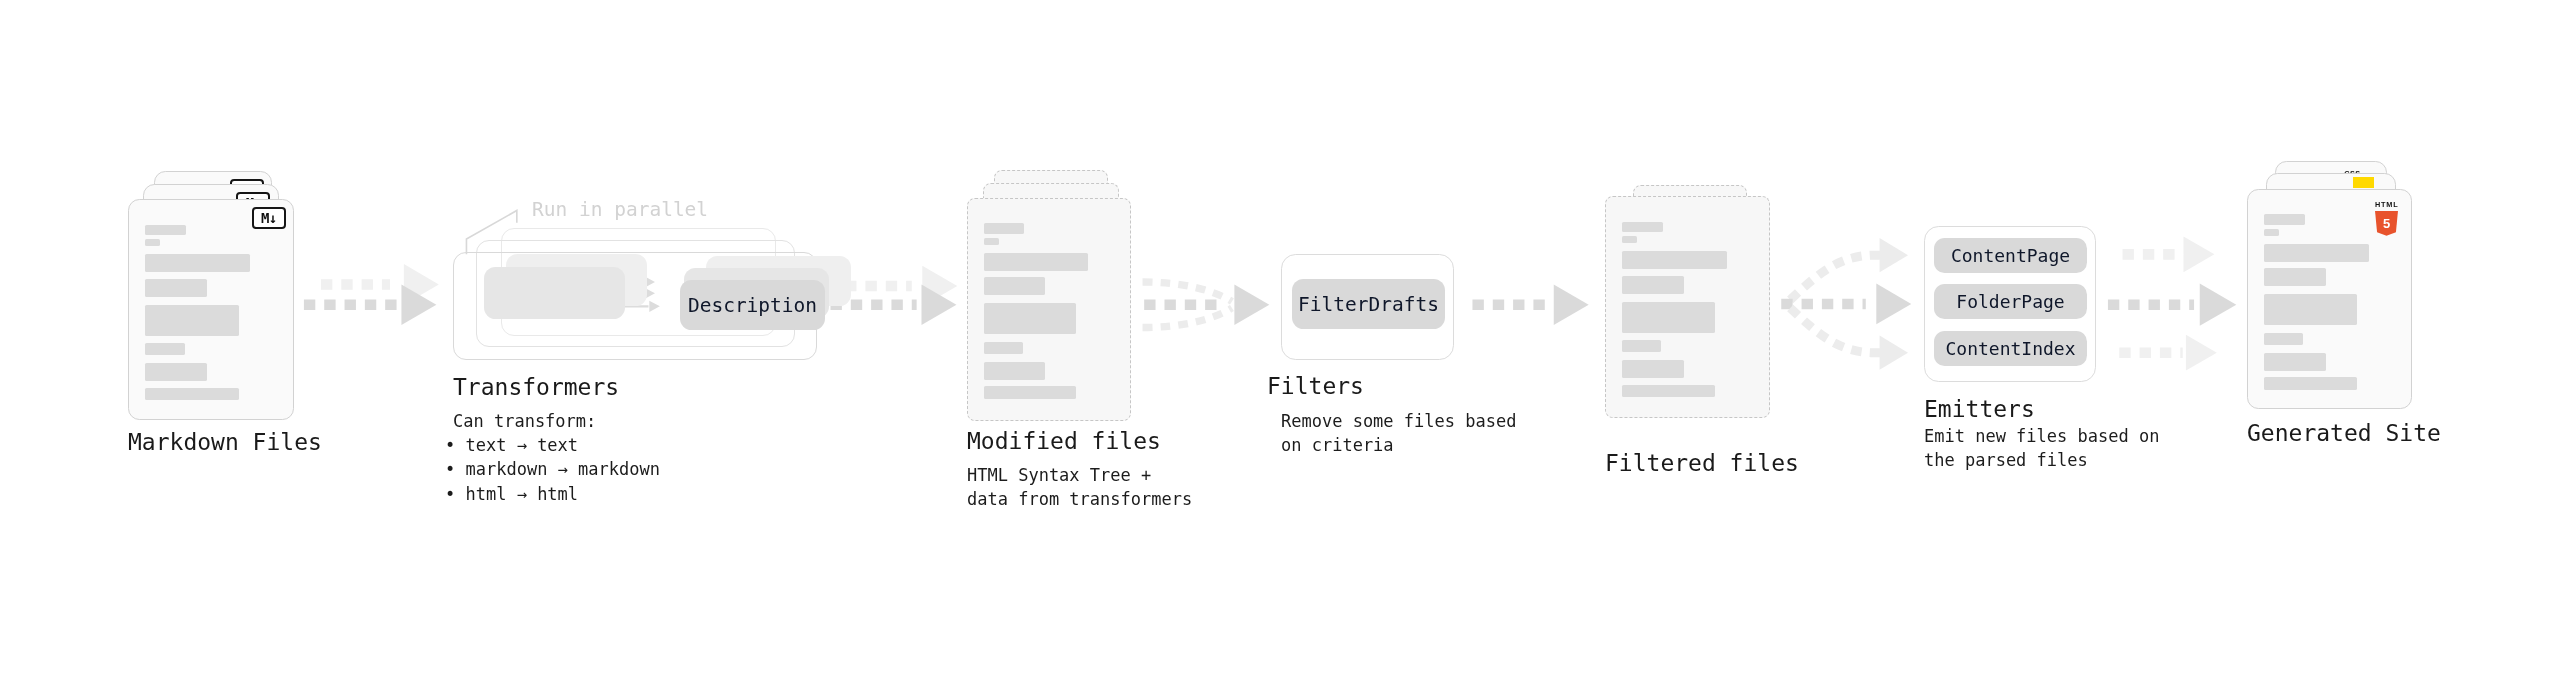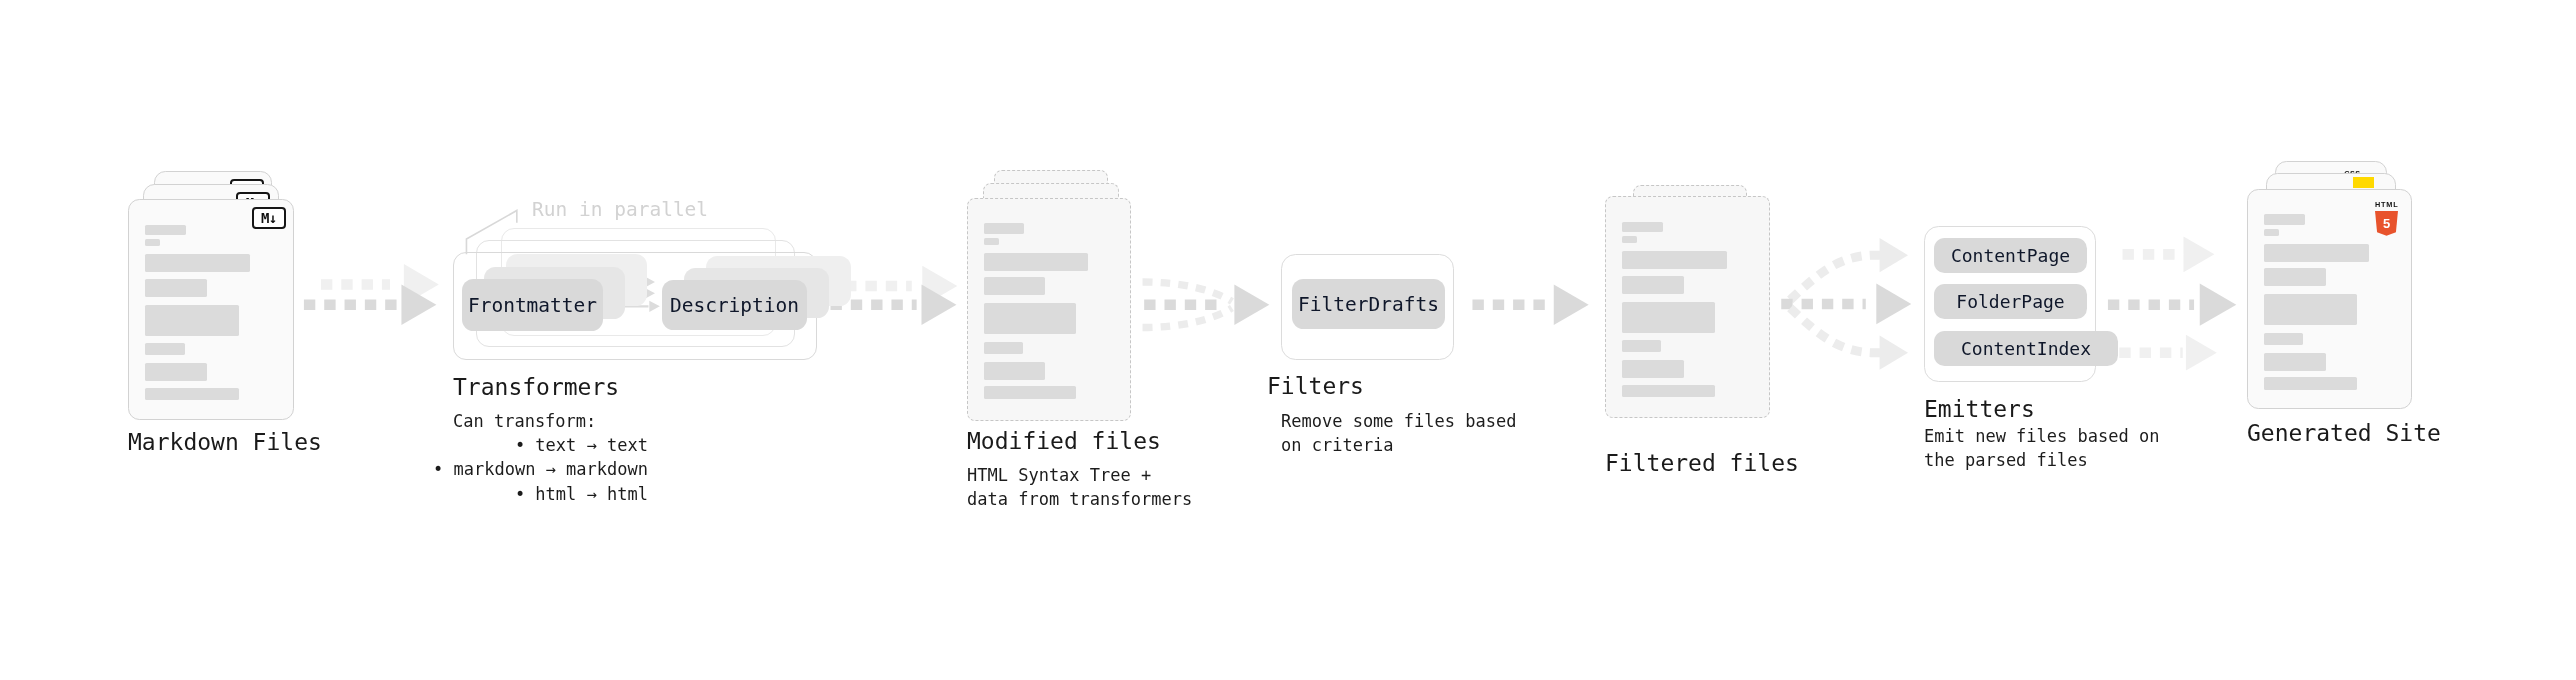--- a/index.html
+++ b/index.html
@@ -94,30 +94,29 @@
     </div>
   </div>
   <div class="node-label" style="left:128px;top:429px;">Markdown Files</div>
 
   <div class="container-box g2" style="left:501px;top:228px;width:275px;height:108px;"></div>
   <div class="container-box g1" style="left:476px;top:240px;width:319px;height:107px;"></div>
   <div class="container-box" style="left:453px;top:252px;width:364px;height:108px;"></div>
 
   <div class="pill ghost2" style="left:506px;top:254px;width:141px;height:52px;z-index:2;"></div>
   <div class="pill ghost1" style="left:484px;top:267px;width:141px;height:52px;z-index:2;"></div>
-  <div class="pill" style="left:462px;top:279px;width:141px;height:52px;z-index:3;">Frontmatter</div>
 
   <div class="pill ghost2" style="left:706px;top:256px;width:145px;height:50px;z-index:2;"></div>
   <div class="pill ghost1" style="left:684px;top:268px;width:145px;height:50px;z-index:2;"></div>
-  <div class="pill" style="left:662px;top:280px;width:145px;height:50px;z-index:3;">Description</div>
+  <div class="pill" style="left:680px;top:280px;width:145px;height:50px;z-index:3;">Description</div>
 
   <div class="annotation" style="left:532px;top:198px;">Run in parallel</div>
   <div class="node-label" style="left:453px;top:374px;">Transformers</div>
   <div class="node-desc" style="left:453px;top:409px;">Can transform:</div>
-  <ul class="bullets" style="left:433px;top:433px;text-align:right;">
+  <ul class="bullets" style="left:445px;top:433px;">
       <li>text → text</li>
       <li>markdown → markdown</li>
       <li>html → html</li>
     </ul>
 
   <div style="position:absolute;left:967px;top:170px;width:176px;height:254px;">
     <div class="doc dashed" style="left:27px;top:0;width:114px;height:211px;z-index:1;"></div>
     <div class="doc dashed" style="left:16.3px;top:13px;width:136px;height:219px;z-index:2;"></div>
     <div class="doc dashed" style="left:0;top:28px;width:164px;height:223px;z-index:3;">
       <div class="doc-bars">
@@ -155,21 +154,21 @@
           <div class="bar" style="width: 47%; height: 18px; margin-bottom: 6.5px;"></div>
           <div class="bar" style="width: 71%; height: 12.2px; margin-bottom: 0px;"></div>
         </div>
     </div>
   </div>
   <div class="node-label" style="left:1605px;top:450px;">Filtered files</div>
 
   <div class="panel" style="left:1924px;top:226px;width:172px;height:156px;"></div>
   <div class="pill small" style="left:1934px;top:238px;width:153px;height:35px;">ContentPage</div>
   <div class="pill small" style="left:1934px;top:284px;width:153px;height:35px;">FolderPage</div>
-  <div class="pill small" style="left:1934px;top:331px;width:184px;height:35px;">ContentIndex</div>
+  <div class="pill small" style="left:1934px;top:331px;width:153px;height:35px;">ContentIndex</div>
   <div class="node-label" style="left:1924px;top:396px;">Emitters</div>
   <div class="node-desc" style="left:1924px;top:424px;">Emit new files based on
 the parsed files</div>
 
   <div style="position:absolute;left:2247px;top:161px;width:171px;height:252px;">
     <div class="doc" style="left:28.4px;top:0;width:112px;height:211px;z-index:1;">
       <span class="css-badge">
         <span class="t">CSS</span>
         <span class="u" style="display:block;"></span>
       </span>

